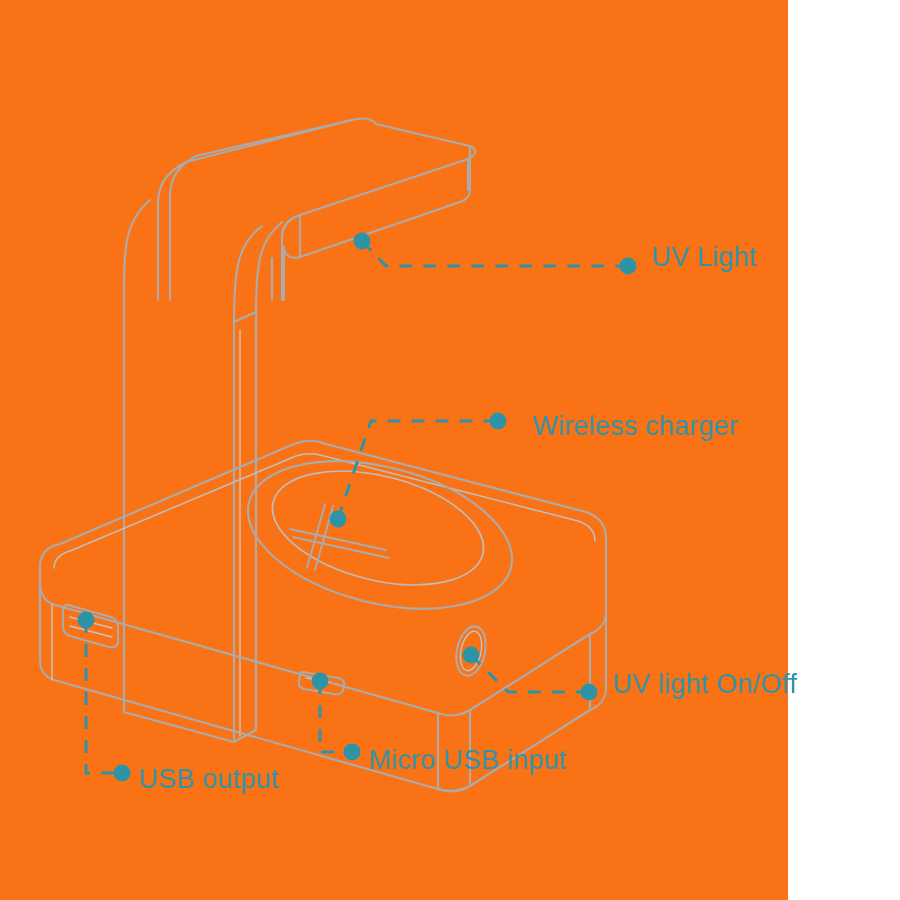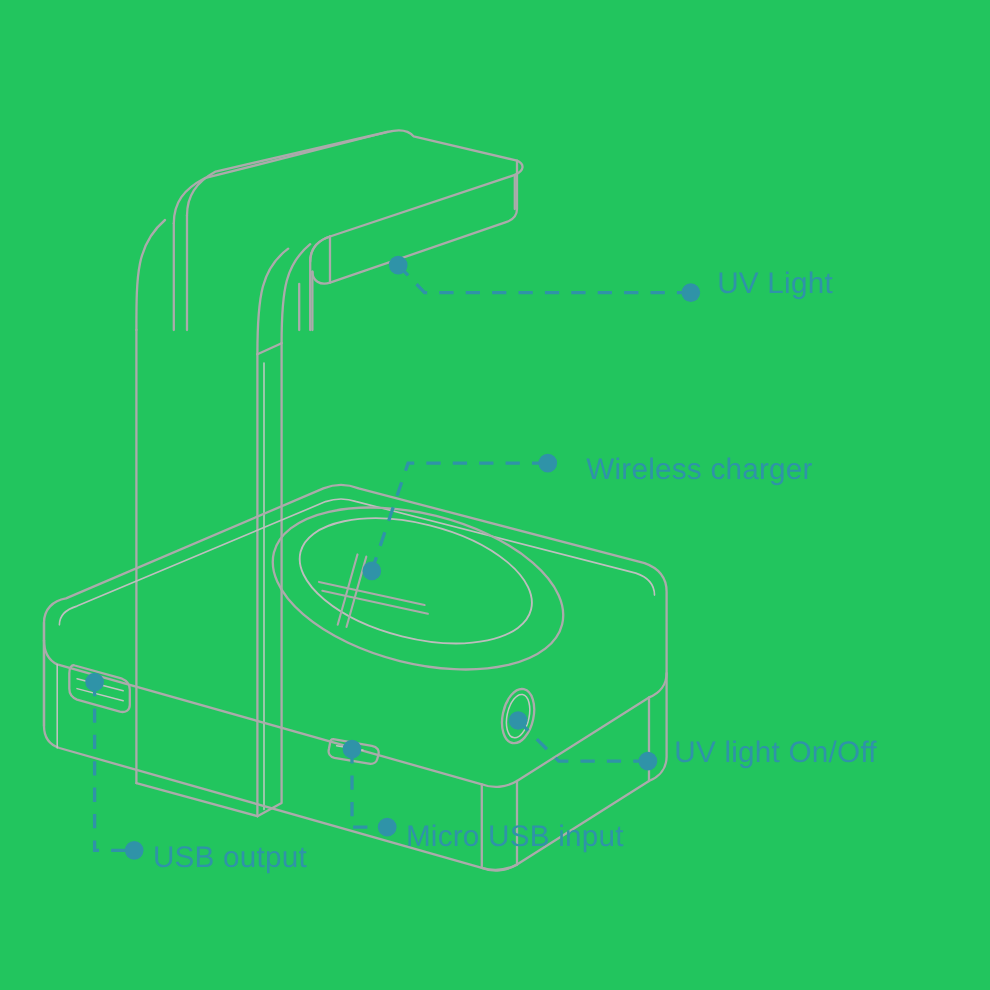--- a/index.html
+++ b/index.html
@@ -8,23 +8,23 @@
     background: #ffffff;
   }
   body {
     width: 900px;
     height: 900px;
     overflow: hidden;
     font-family: "Liberation Sans", sans-serif;
   }
   #stage {
     position: relative;
-    width: 900px;
+    width: 788px;
     height: 900px;
-    background: #22c55e;
+    background: #f97316;
   }
   #diagram {
     position: absolute;
     left: 0;
     top: 0;
     width: 900px;
     height: 900px;
   }
   .label-text {
     font-family: "Liberation Sans", sans-serif;

